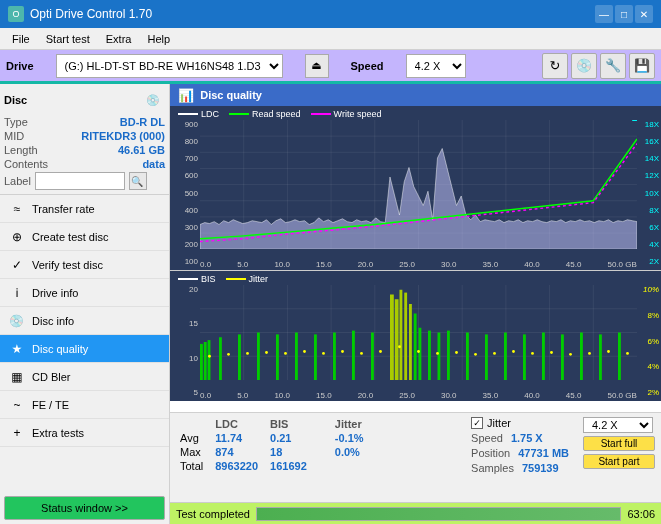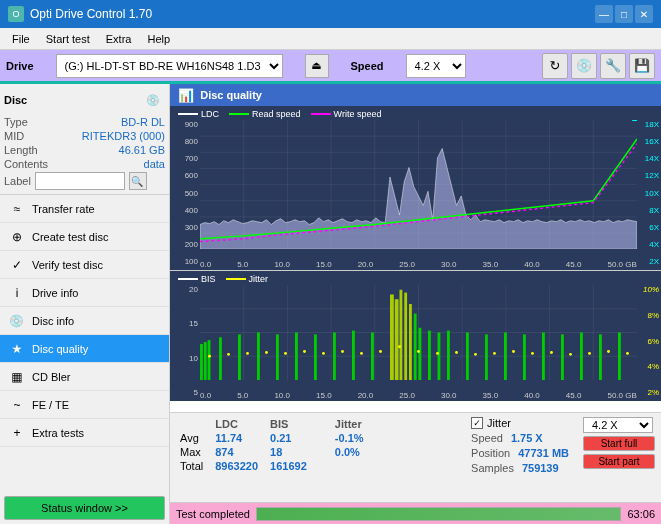--- a/index.html
+++ b/index.html
@@ -34,21 +34,21 @@
     
     .sidebar { width: 170px; background: #f0f0f0; border-right: 1px solid #d0d0d0; display: flex; flex-direction: column; }
     
     
     .disc-section { padding: 4px; border-bottom: 1px solid #d0d0d0; }
     .disc-header { display: flex; align-items: center; justify-content: space-between; margin-bottom: 4px; }
     .disc-header-text { font-weight: bold; font-size: 11px; color: #000; }
     .disc-icon { width: 24px; height: 24px; display: flex; align-items: center; justify-content: center; color: #555; }
     .disc-info-row { display: flex; justify-content: space-between; margin-bottom: 2px; }
     .disc-info-label { color: #555; font-size: 11px; }
-    .disc-info-value { color: #1a6bc8; font-size: 11px; font-weight: normal; text-align: right; }
+    .disc-info-value { color: #1a6bc8; font-size: 11px; font-weight: bold; text-align: right; }
     .label-row { display: flex; align-items: center; gap: 4px; margin-top: 2px; }
     .label-input { height: 18px; width: 90px; border: 1px solid #aaa; background: white; font-size: 10px; padding: 0 2px; }
     .label-btn { width: 18px; height: 18px; background: #e8e8e8; border: 1px solid #aaa; cursor: pointer; display: flex; align-items: center; justify-content: center; font-size: 10px; }
     
     
     .nav-item { height: 28px; display: flex; align-items: center; padding: 0 8px; cursor: pointer; font-size: 11px; color: #000; border-bottom: 1px solid #e0e0e0; }
     .nav-item.active { background: #2196F3; color: white; }
     .nav-item .nav-icon { width: 18px; height: 18px; margin-right: 6px; display: flex; align-items: center; justify-content: center; font-size: 12px; }
     .nav-item.active .nav-icon { color: white; }
     .nav-item .nav-label { font-size: 11px; }
@@ -95,24 +95,24 @@
     .stats-black { color: #000; }
     .stats-right { padding: 4px 8px; display: flex; flex-direction: column; gap: 3px; }
     .jitter-row { display: flex; align-items: center; gap: 4px; font-size: 11px; }
     .checkbox { width: 12px; height: 12px; border: 1px solid #666; background: white; display: flex; align-items: center; justify-content: center; font-size: 9px; }
     .speed-info { display: flex; gap: 8px; font-size: 11px; }
     .speed-key { color: #555; }
     .speed-val { color: #1a6bc8; font-weight: bold; }
     .position-row { display: flex; gap: 8px; font-size: 11px; }
     
     .buttons-col { display: flex; flex-direction: column; gap: 3px; padding: 4px 6px; justify-content: flex-start; }
-    .action-btn { height: 22px; width: 72px; background: #ef4444; border: 1px solid #aaa; cursor: pointer; font-size: 10px; display: flex; align-items: center; justify-content: center; border-radius: 2px; }
-    
-    
-    .progress-area { height: 22px; background: #f9a8d4; border-top: 1px solid #ccc; display: flex; align-items: center; gap: 6px; padding: 0 6px; }
+    .action-btn { height: 22px; width: 72px; background: #fde047; border: 1px solid #aaa; cursor: pointer; font-size: 10px; display: flex; align-items: center; justify-content: center; border-radius: 2px; }
+    
+    
+    .progress-area { height: 22px; background: #bef264; border-top: 1px solid #ccc; display: flex; align-items: center; gap: 6px; padding: 0 6px; }
     .progress-label { font-size: 11px; color: #000; }
     .progress-bar-container { flex: 1; height: 14px; border: 1px solid #aaa; background: white; position: relative; overflow: hidden; }
     .progress-bar-fill { height: 100%; background: linear-gradient(to right, #4caf50, #66bb6a); }
     .progress-percent { font-size: 11px; color: #000; position: absolute; width: 100%; text-align: center; line-height: 12px; font-weight: bold; }
   </style>
 </head>
 <body>
 
 <div class="title-bar">
   <div class="title-bar-left">

